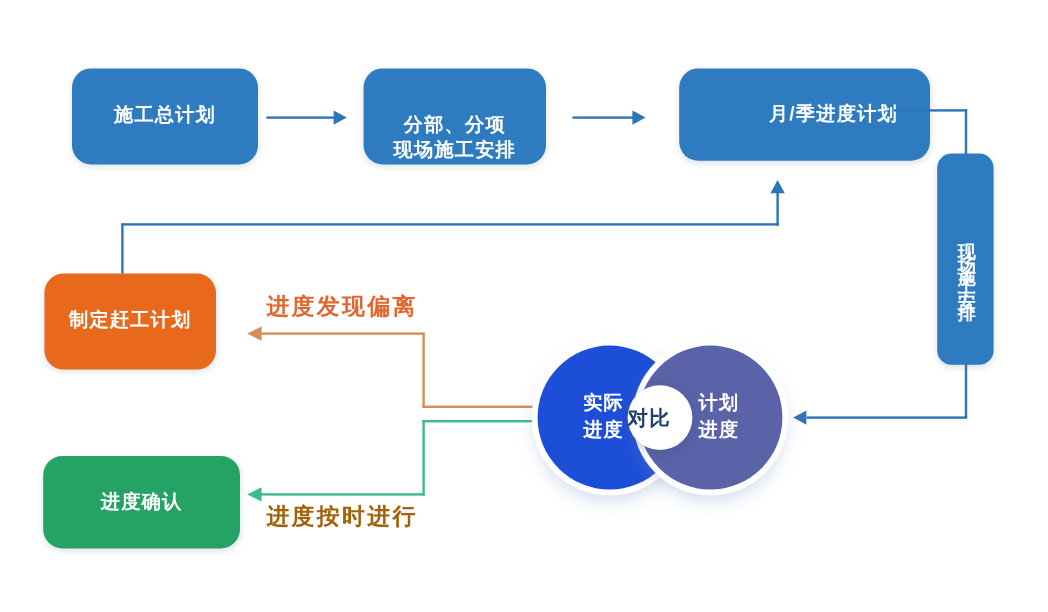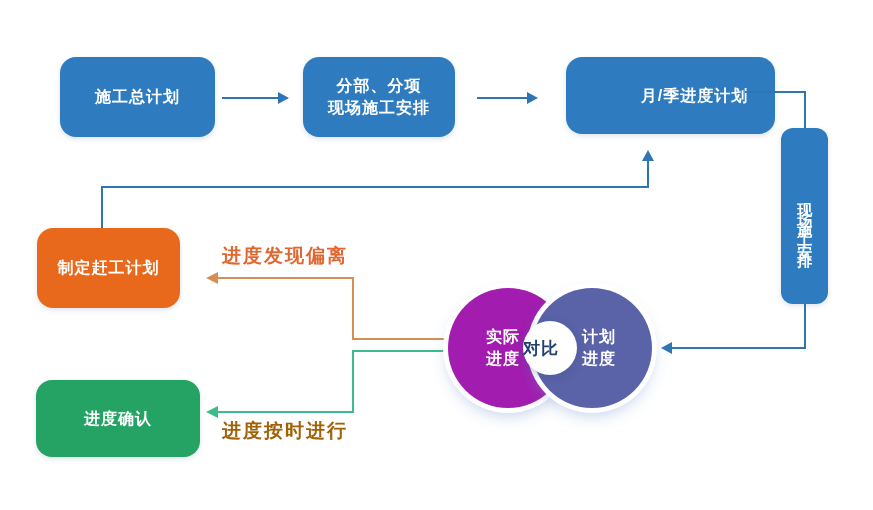--- a/index.html
+++ b/index.html
@@ -10,21 +10,21 @@
   
   .node{
     position:absolute;display:flex;align-items:center;justify-content:center;
     border-radius:16px;color:#fff;font-weight:bold;font-size:16px;line-height:1.35;
     text-align:center;letter-spacing:1px;box-shadow:0 2px 5px rgba(70,100,140,.18);
   }
   .blue{background:#2e7cbf;}
   .orange{background:#e8691b;}
   .green{background:#25a364;}
   .n-master{left:60px;top:57px;width:155px;height:80px;}
-  .n-sub{left:303px;top:57px;width:152px;height:80px;}
+  .n-sub{left:303px;top:57px;width:152px;height:80px;align-items:flex-end;}
   .n-monthly{left:566px;top:57px;width:161px;height:77px;padding-left:48px;}
   .n-site{
     left:781px;top:128px;width:47px;height:176px;border-radius:12px;
     font-size:15px;
   }
   .n-site span{
     writing-mode:vertical-rl;text-orientation:upright;letter-spacing:10px;
     padding-top:10px;
   }
   .n-rush{left:37px;top:228px;width:143px;height:80px;}
@@ -46,21 +46,21 @@
   }
   .lbl-deviation{left:222px;top:243px;color:#e2662f;}
   .lbl-ontime{left:222px;top:418px;color:#a16207;}
   
   .circle{
     position:absolute;width:120px;height:120px;border-radius:50%;
     display:flex;align-items:center;justify-content:center;
     color:#fff;font-weight:bold;font-size:16px;line-height:1.4;text-align:center;letter-spacing:1px;
     box-shadow:0 0 0 5px #ffffff,0 7px 16px rgba(120,150,205,.45);
   }
-  .c-actual{left:448px;top:288px;background:#a21caf;z-index:1;}
+  .c-actual{left:448px;top:288px;background:#1d4ed8;z-index:1;}
   .c-actual .ctxt{padding-right:10px;}
   .c-planned{left:532px;top:288px;background:#5a62a8;z-index:2;}
   .c-planned .ctxt{padding-left:14px;}
   .c-compare{
     position:absolute;left:523px;top:321px;width:54px;height:54px;border-radius:50%;
     background:#ffffff;z-index:3;display:flex;align-items:center;justify-content:flex-start;
     color:#1f4070;font-weight:bold;font-size:17px;letter-spacing:1px;
     box-shadow:0 2px 8px rgba(60,80,130,.35);
   }
 </style>

